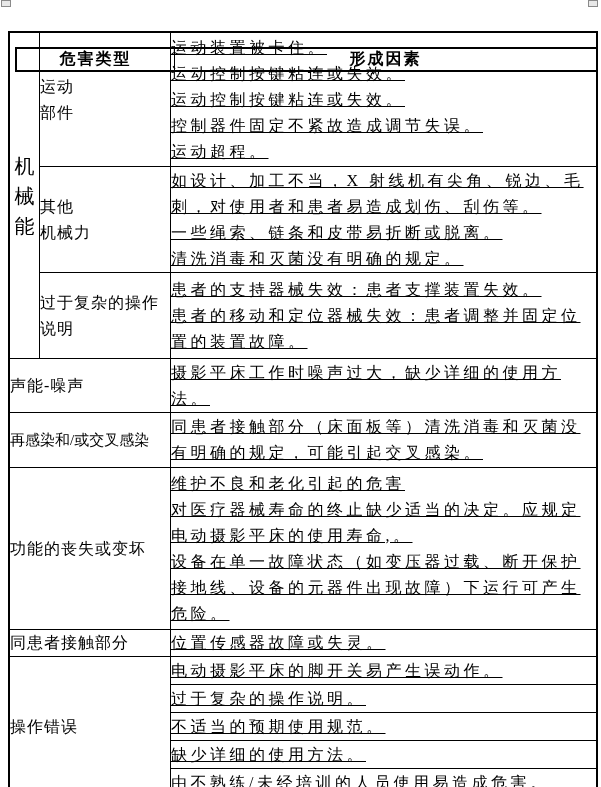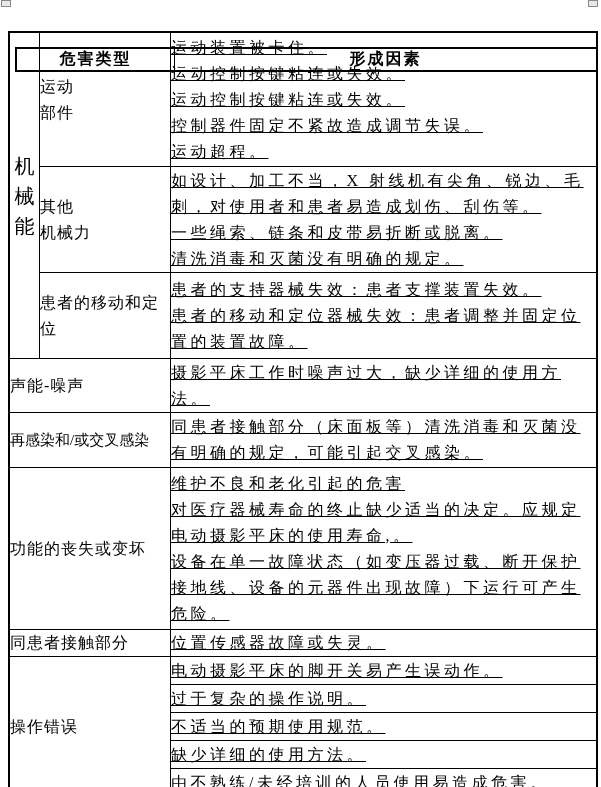--- a/index.html
+++ b/index.html
@@ -121,21 +121,21 @@
       <td class="typ">其他
 机械力</td>
       <td class="fac">
         <span class="fi">如设计、加工不当，X 射线机有尖角、锐边、毛刺，对使用者和患者易造成划伤、刮伤等。</span>
         <span class="fi">一些绳索、链条和皮带易折断或脱离。</span>
         <span class="fi">清洗消毒和灭菌没有明确的规定。</span>
       </td>
     </tr>
 
     <tr class="r3">
-      <td class="typ">患者的移动和定位</td>
+      <td class="typ">过于复杂的操作说明</td>
       <td class="fac">
         <span class="fi">患者的支持器械失效：患者支撑装置失效。</span>
         <span class="fi">患者的移动和定位器械失效：患者调整并固定位置的装置故障。</span>
       </td>
     </tr>
 
     <tr class="r4">
       <td class="typ" colspan="2">声能-噪声</td>
       <td class="fac">
         <span class="fi">摄影平床工作时噪声过大，缺少详细的使用方法。</span>

